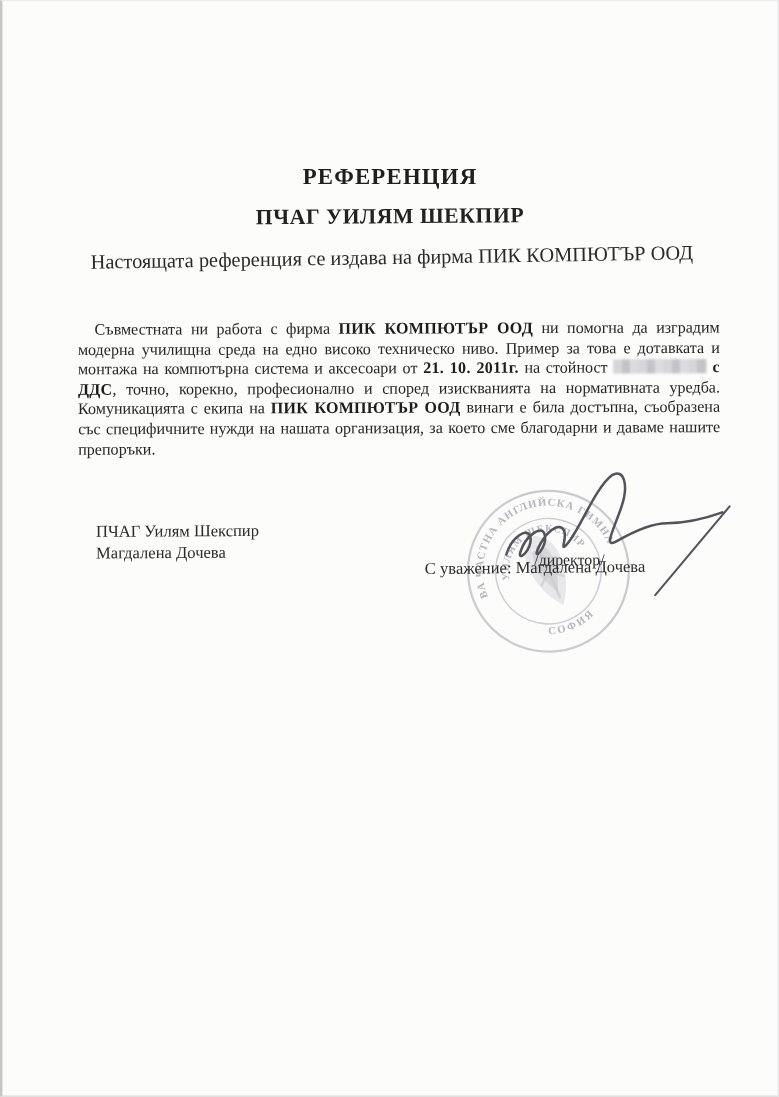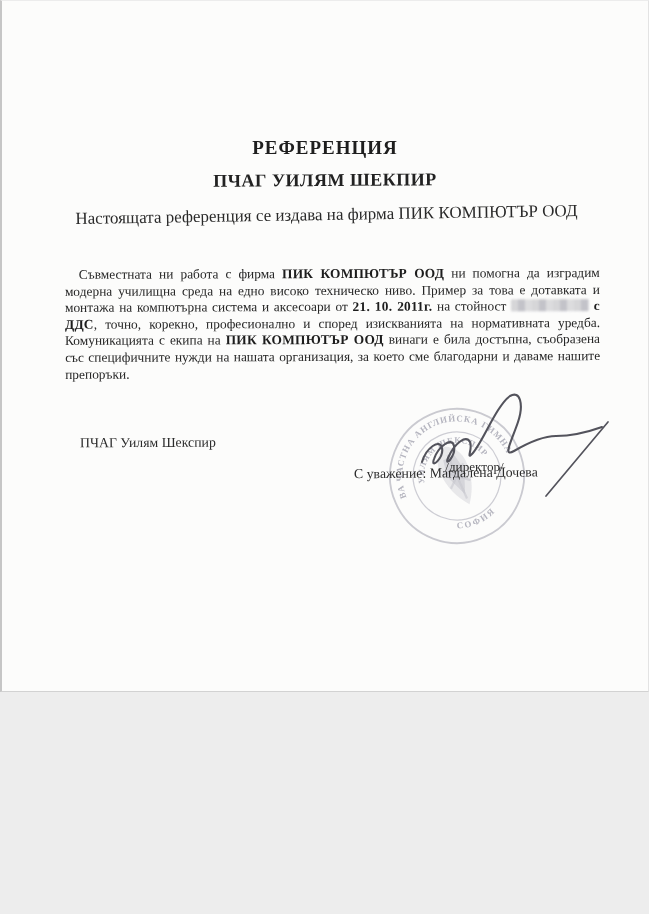--- a/index.html
+++ b/index.html
@@ -1,19 +1,19 @@
 <!DOCTYPE html>
 <html><head>
 <meta charset="utf-8">
 <style>
   * { margin:0; padding:0; box-sizing:border-box; }
   html,body { background:#ededed; }
   .page {
     position:relative;
-    width:649px; height:692px;
+    width:649px; height:914px;
     margin:0 auto;
     background:#fcfcfb;
     border-left:2px solid #c6c6c6;
     border-bottom:1px solid #d2d2d2;
     border-right:1px solid #e3e3e3;
     border-top:1px solid #ececec;
     overflow:hidden;
     font-family:"Liberation Serif","DejaVu Serif",serif;
     color:#262626;
   }
@@ -79,20 +79,21 @@
   <div class="doc-title">РЕФЕРЕНЦИЯ</div>
 
   <div class="doc-subtitle">ПЧАГ УИЛЯМ ШЕКПИР</div>
 
   <div class="intro-line">Настоящата референция се издава на фирма ПИК КОМПЮТЪР ООД</div>
 
   <div class="body-par"><span>Съвместната ни работа с фирма </span><b>ПИК КОМПЮТЪР ООД</b><span> ни помогна да изградим модерна училищна среда на едно високо техническо ниво. Пример за това е дотавката и монтажа на компютърна система и аксесоари от </span><b>21. 10. 2011г.</b><span> на стойност </span><span class="redacted"></span><span> </span><b>с ДДС</b><span>, точно, корекно, професионално и според изискванията на нормативната уредба. Комуникацията с екипа на </span><b>ПИК КОМПЮТЪР ООД</b><span> винаги е била достъпна, съобразена със специфичните нужди на нашата организация, за което сме благодарни и даваме нашите препоръки.</span></div>
 
   <div class="contact-block">
       <div>ПЧАГ Уилям Шекспир</div>
+      <div>Магдалена Дочева</div>
     </div>
 
   <div class="stamp-wrap">
     <svg viewBox="0 0 200 200" width="154" height="154">
       <g transform="rotate(-24 100 100)" fill="none" stroke="#b3b3bd">
         <circle cx="100" cy="100" r="87" stroke-width="2.4" opacity=".8"></circle>
         <circle cx="100" cy="100" r="57" stroke-width="1.6" opacity=".75"></circle>
 
         <g stroke="none" fill="#b9b9c3" opacity=".7">
           <path d="M100 58 C84 66 80 80 82 96 C84 116 92 130 100 140 C108 130 116 116 118 96 C120 80 116 66 100 58 Z" opacity=".5"></path>

